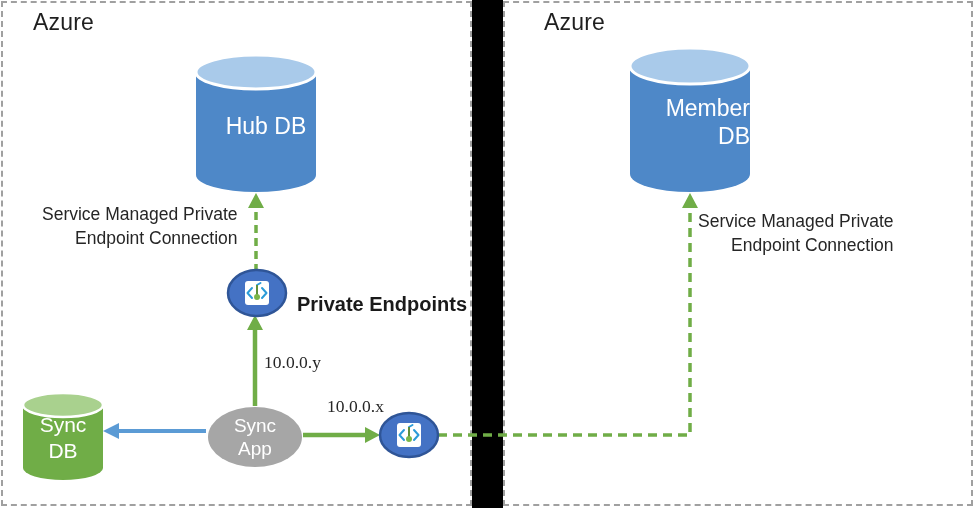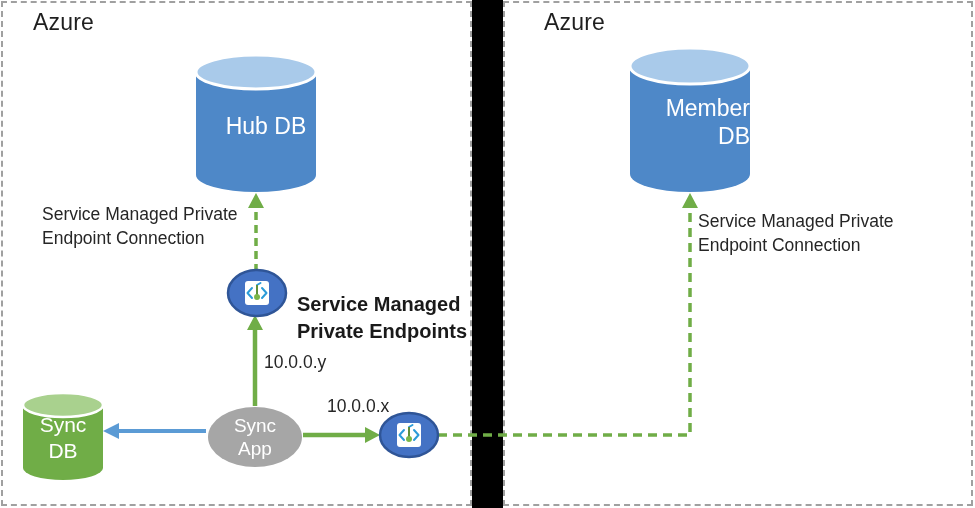--- a/index.html
+++ b/index.html
@@ -49,32 +49,33 @@
   }
   .hub-label    { left: 196px; top: 60px;  width: 120px; height: 132px; font-size: 23px; padding-left: 20px; }
   .member-label { left: 630px; top: 52px;  width: 120px; height: 140px; font-size: 23px; align-items: flex-end; }
   .syncdb-label { left: 23px;  top: 395px; width: 80px;  height: 85px;  font-size: 21px; }
   .syncapp-label{ left: 208px; top: 407px; width: 94px;  height: 60px;  font-size: 19px; }
   .conn-label {
     font-size: 17.5px;
     line-height: 24px;
     color: #262626;
     white-space: nowrap;
+    text-align: right;
   }
   .conn-left  { left: 42px;  top: 202px; }
   .conn-right { left: 698px; top: 209px; }
   .endpoints-bold {
     left: 297px; top: 291px;
     font-weight: bold;
     font-size: 20px;
     line-height: 27px;
     color: #1a1a1a;
     white-space: nowrap;
   }
-  .ip-label { font-size: 17.5px; color: #262626; white-space: nowrap; }
+  .ip-label { font-size: 17.5px; color: #262626; white-space: nowrap; font-family: Liberation Serif, serif; }
   .ip-y { left: 264px; top: 352px; }
   .ip-x { left: 327px; top: 396px; }
 </style>
 </head>
 <body>
 
 <div class="canvas">
 
   <div class="region region-left"></div>
   <div class="region region-right"></div>
@@ -171,21 +172,20 @@
     <span>Sync</span>
     <span>App</span>
   </div>
 
   <div class="label conn-label conn-left">
     <div>Service Managed Private</div>
     <div>Endpoint Connection</div>
   </div>
 
   <div class="label endpoints-bold">
-    <div>Service Managed</div>
     <div>Private Endpoints</div>
   </div>
 
   <div class="label ip-label ip-y">10.0.0.y</div>
 
   <div class="label ip-label ip-x">10.0.0.x</div>
 
   <div class="label conn-label conn-right">
     <div>Service Managed Private</div>
     <div>Endpoint Connection</div>

